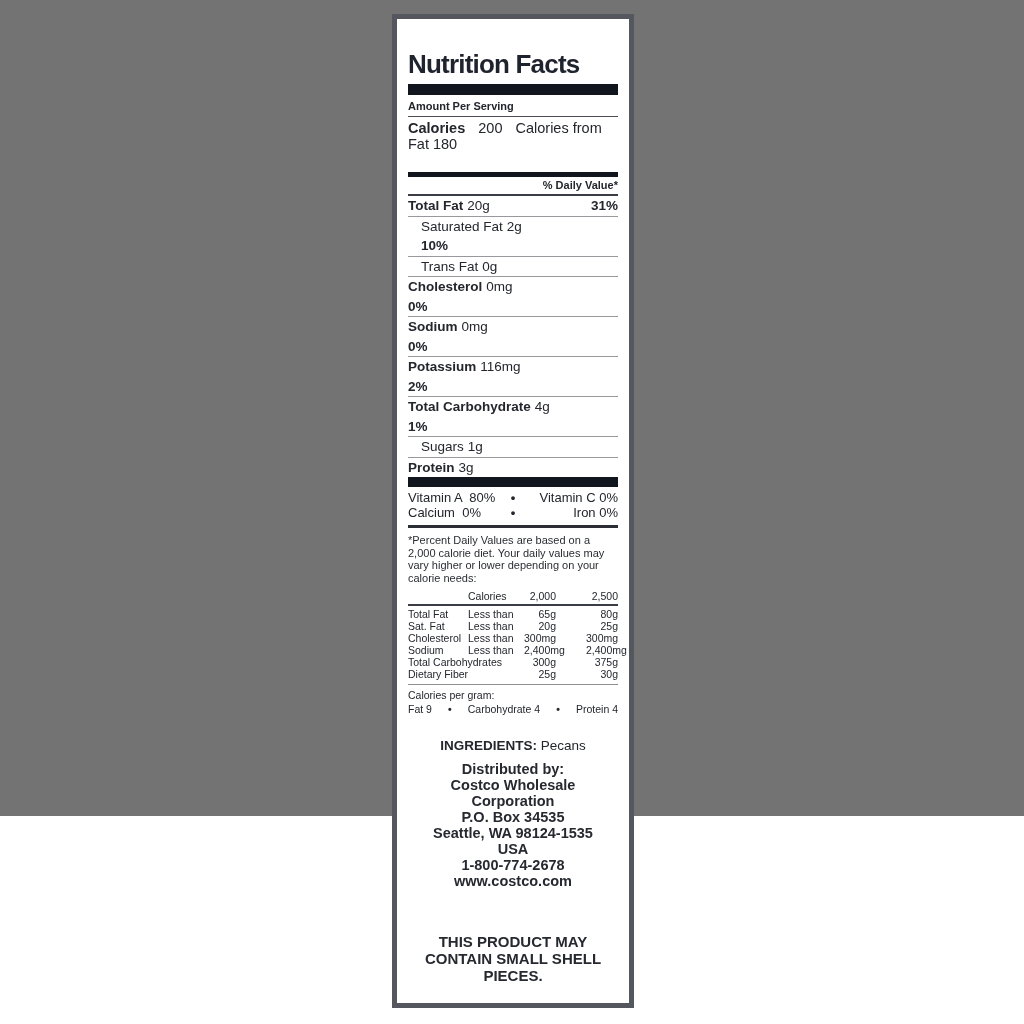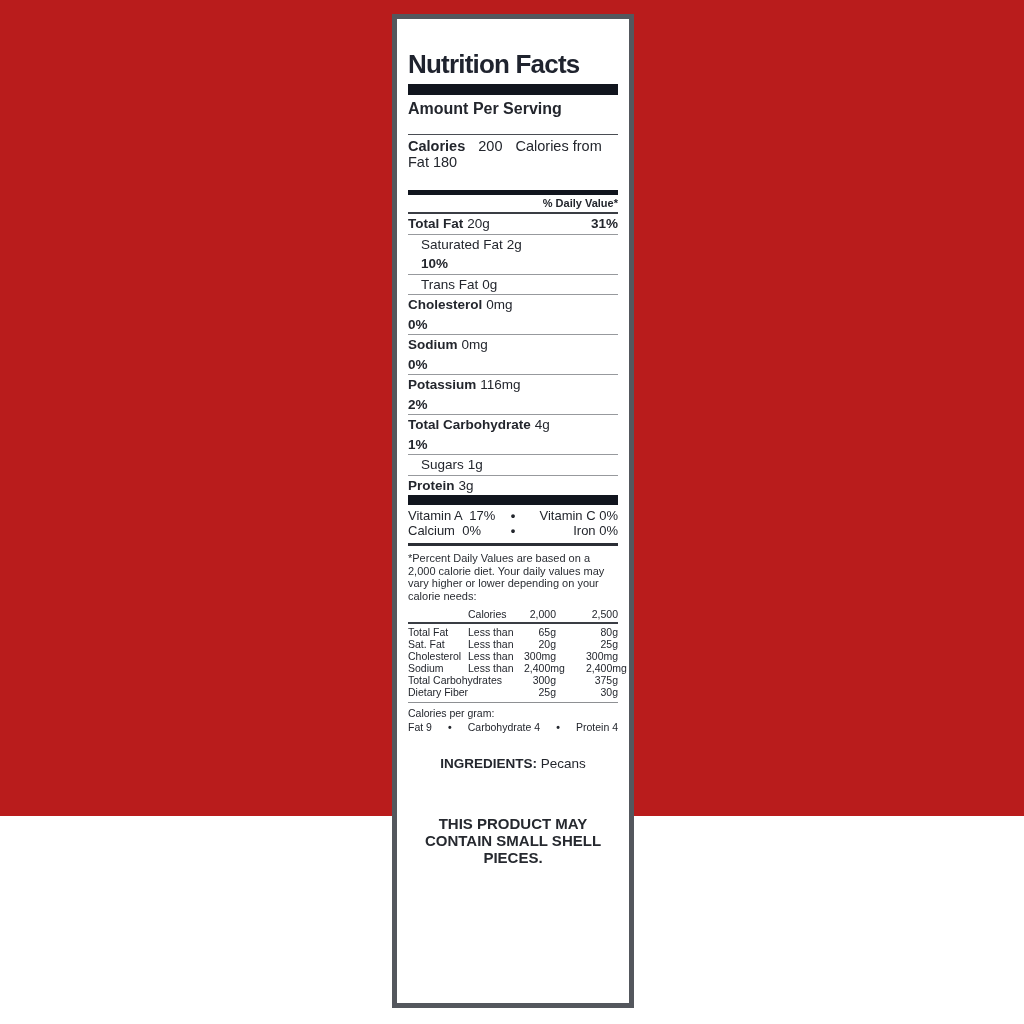--- a/index.html
+++ b/index.html
@@ -1,33 +1,33 @@
 <!DOCTYPE html>
 <html><head>
 <meta charset="utf-8">
 <style>
   * { margin:0; padding:0; box-sizing:border-box; }
   html,body { width:1024px; height:1024px; background:#ffffff; font-family:"Liberation Sans", sans-serif; color:#23262d; }
-  .stage { position:relative; width:1024px; height:816px; background:#b91c1c; }
+  .stage { position:relative; width:1024px; height:816px; background:#737373; }
 
   .label-frame {
     position:absolute; left:392px; top:14px; width:242px; height:994px;
     border:5px solid #54575d; background:#ffffff;
   }
   .content { padding:0 11px; width:100%; }
 
   
   .nf-title { margin-top:30px; font-size:26px; font-weight:900; letter-spacing:-0.8px; color:#1f232e; }
   .serving-line { font-size:13px; line-height:15.5px; color:#2a2d33; }
   .serving-block { margin-top:4px; }
   .bar { background:#11151e; width:100%; }
   .bar-1 { height:11px; margin-top:4px; }
   .bar-2 { height:5px; }
   .bar-3 { height:10px; }
-  .aps { margin-top:5px; font-size:16px; font-weight:bold; padding-bottom:16px; border-bottom:1px solid #4a4d53; }
+  .aps { margin-top:5px; font-size:11px; font-weight:bold; padding-bottom:4px; border-bottom:1px solid #4a4d53; }
   .cal-row { font-size:14.5px; padding:3px 0 20px 0; }
   .cal-row .b { font-weight:bold; }
   .cal-row .gap { display:inline-block; width:9px; }
   .dv-head { font-size:11px; font-weight:bold; text-align:right; padding:2px 0 3px 0; border-bottom:2px solid #3a3d44; }
 
   .n-row { display:flex; justify-content:space-between; align-items:flex-start; font-size:13.5px; line-height:19.5px; }
   .n-row + .n-row { border-top:1px solid #97999d;flex-direction:column; }
   .n-row .name { white-space:pre; }
   .n-row .amt { margin-left:4px; }
   .n-row .strong { font-weight:bold; }
@@ -120,21 +120,21 @@
       </div>
       <div class="n-row">
         <span><span class="name strong">Protein</span><span class="amt">3g</span></span>
         <span class="pct"></span>
       </div>
 
       <div class="bar bar-3"></div>
 
       <div class="vit-block">
         <div class="vit-row">
-          <span class="l">Vitamin A  17%</span>
+          <span class="l">Vitamin A  80%</span>
           <span class="c">•</span>
           <span class="r">Vitamin C 0%</span>
         </div>
         <div class="vit-row">
           <span class="l">Calcium  0%</span>
           <span class="c">•</span>
           <span class="r">Iron 0%</span>
         </div>
       </div>
 
@@ -191,19 +191,28 @@
           <span>Carbohydrate 4</span>
           <span class="dot">•</span>
           <span>Protein 4</span>
         </div>
       </div>
 
       <div class="ingredients">
         <span class="lbl">INGREDIENTS:</span><span class="name" style="white-space:pre"> Pecans</span>
       </div>
 
+      <div class="distributor">
+        <div>Distributed by:</div>
+        <div>Costco Wholesale Corporation</div>
+        <div>P.O. Box 34535</div>
+        <div>Seattle, WA 98124-1535</div>
+        <div>USA</div>
+        <div>1-800-774-2678</div>
+        <div>www.costco.com</div>
+      </div>
 
       <div class="warning">THIS PRODUCT MAY CONTAIN SMALL SHELL PIECES.</div>
 
 
     </div>
   </div>
 </div>
 
 </body></html>

